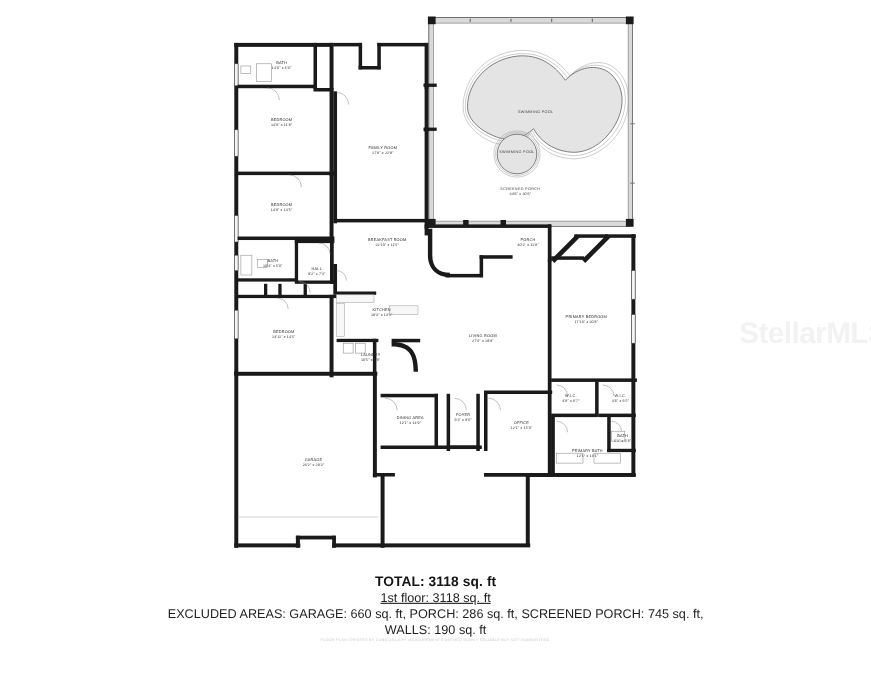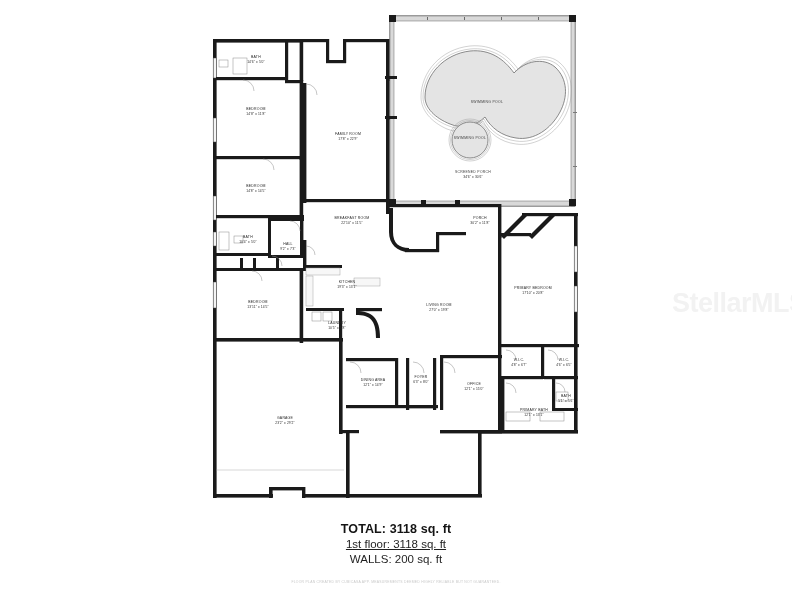--- a/index.html
+++ b/index.html
@@ -455,18 +455,19 @@
           <text class="dim" x="473" y="177.6">34'6" x 30'6"</text>
         </g>
       </g>
   </svg>
 
   <div id="watermark">StellarMLS</div>
 
   <div id="summary">
     <div class="total-line">TOTAL: 3118 sq. ft</div>
     <div class="floor-line">1st floor: 3118 sq. ft</div>
-    <div class="walls-line">WALLS: 200 sq. ft</div>
+    <div class="excluded-line">EXCLUDED AREAS: GARAGE: 660 sq. ft, PORCH: 286 sq. ft, SCREENED PORCH: 745 sq. ft,</div>
+    <div class="walls-line">WALLS: 190 sq. ft</div>
   </div>
 
   <div id="disclaimer">FLOOR PLAN CREATED BY CUBICASA APP. MEASUREMENTS DEEMED HIGHLY RELIABLE BUT NOT GUARANTEED.</div>
 
 </div>
 
 </body></html>

